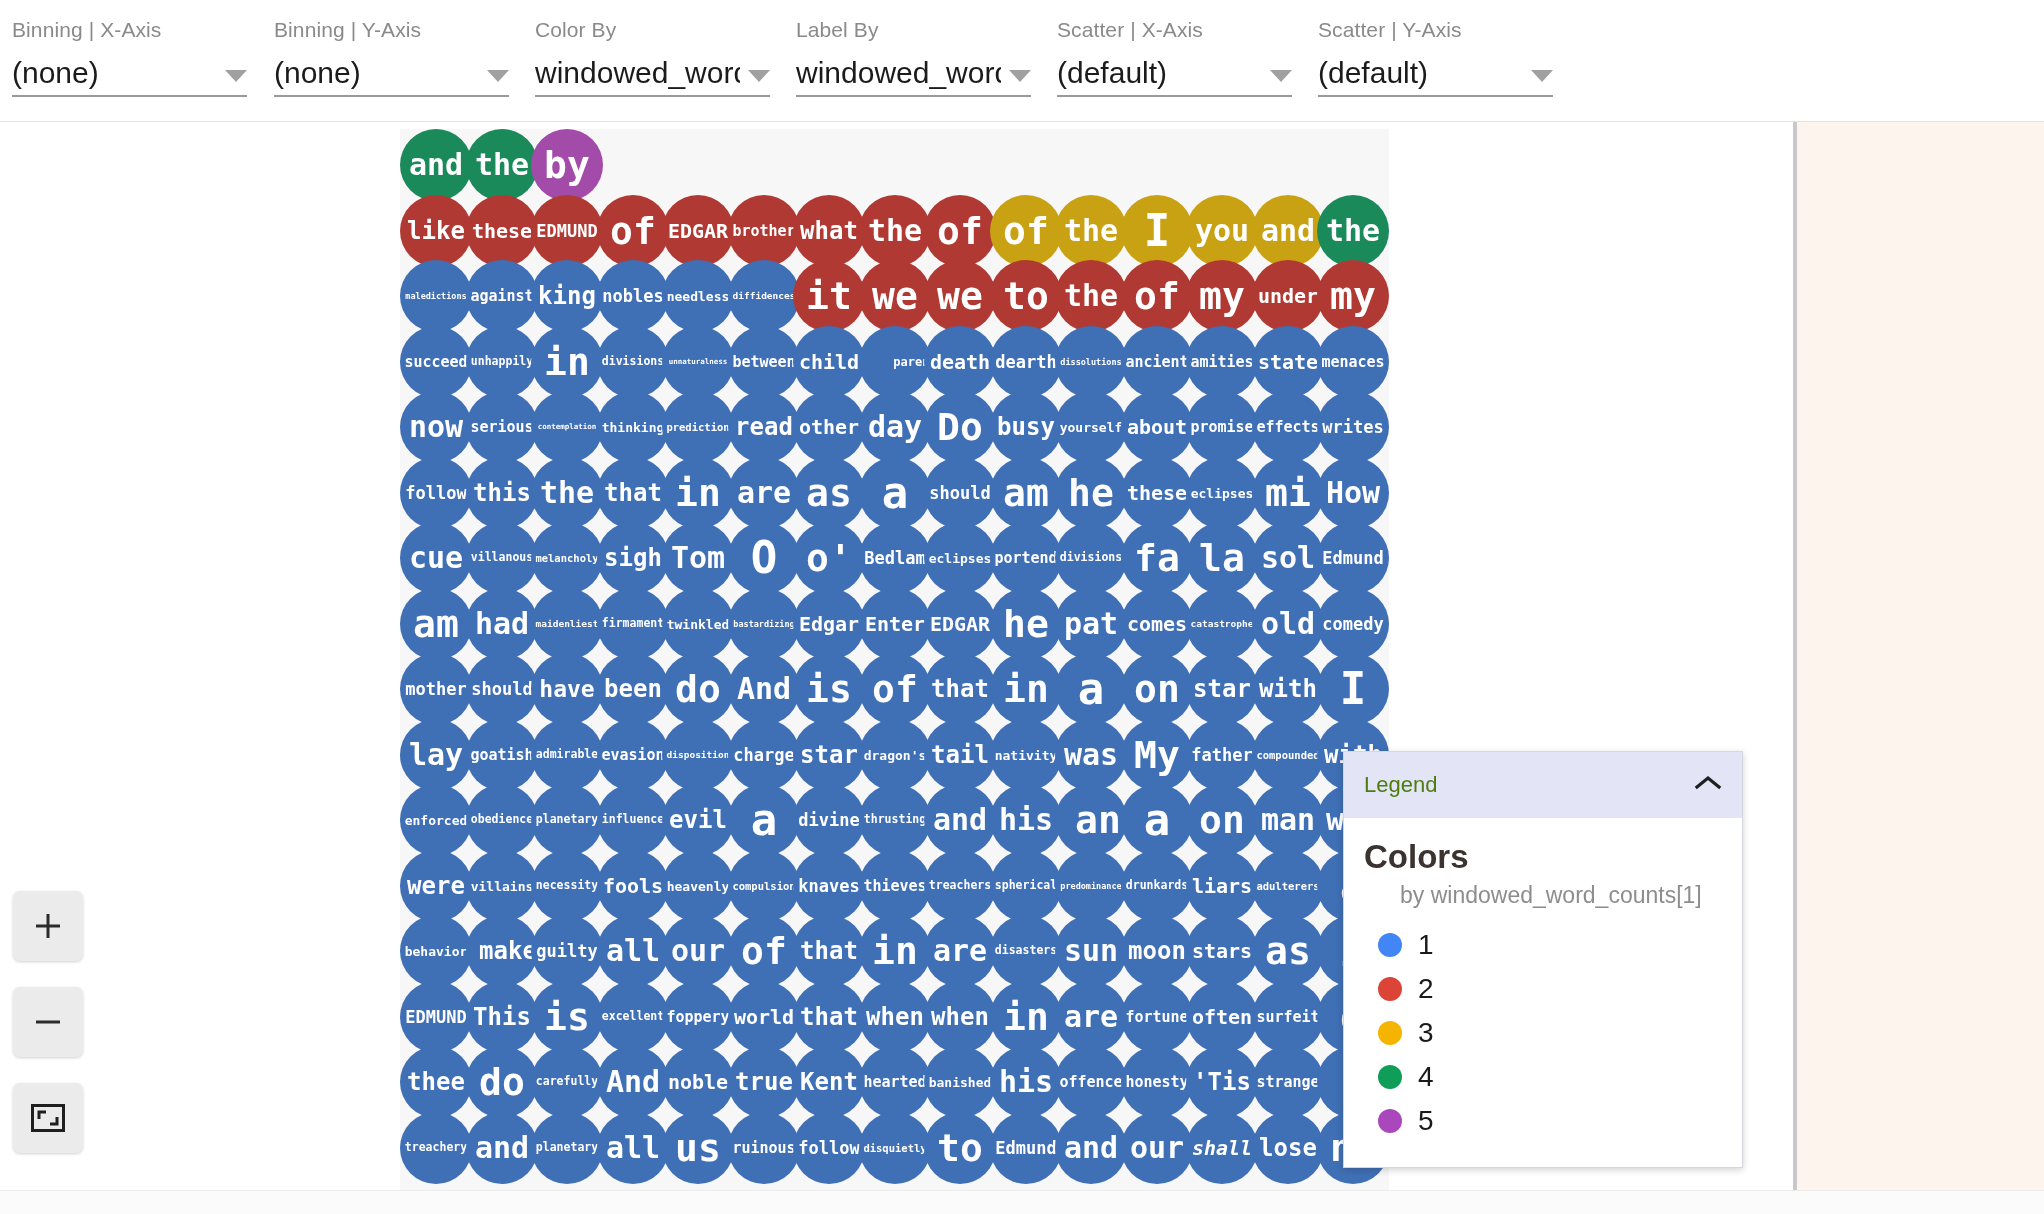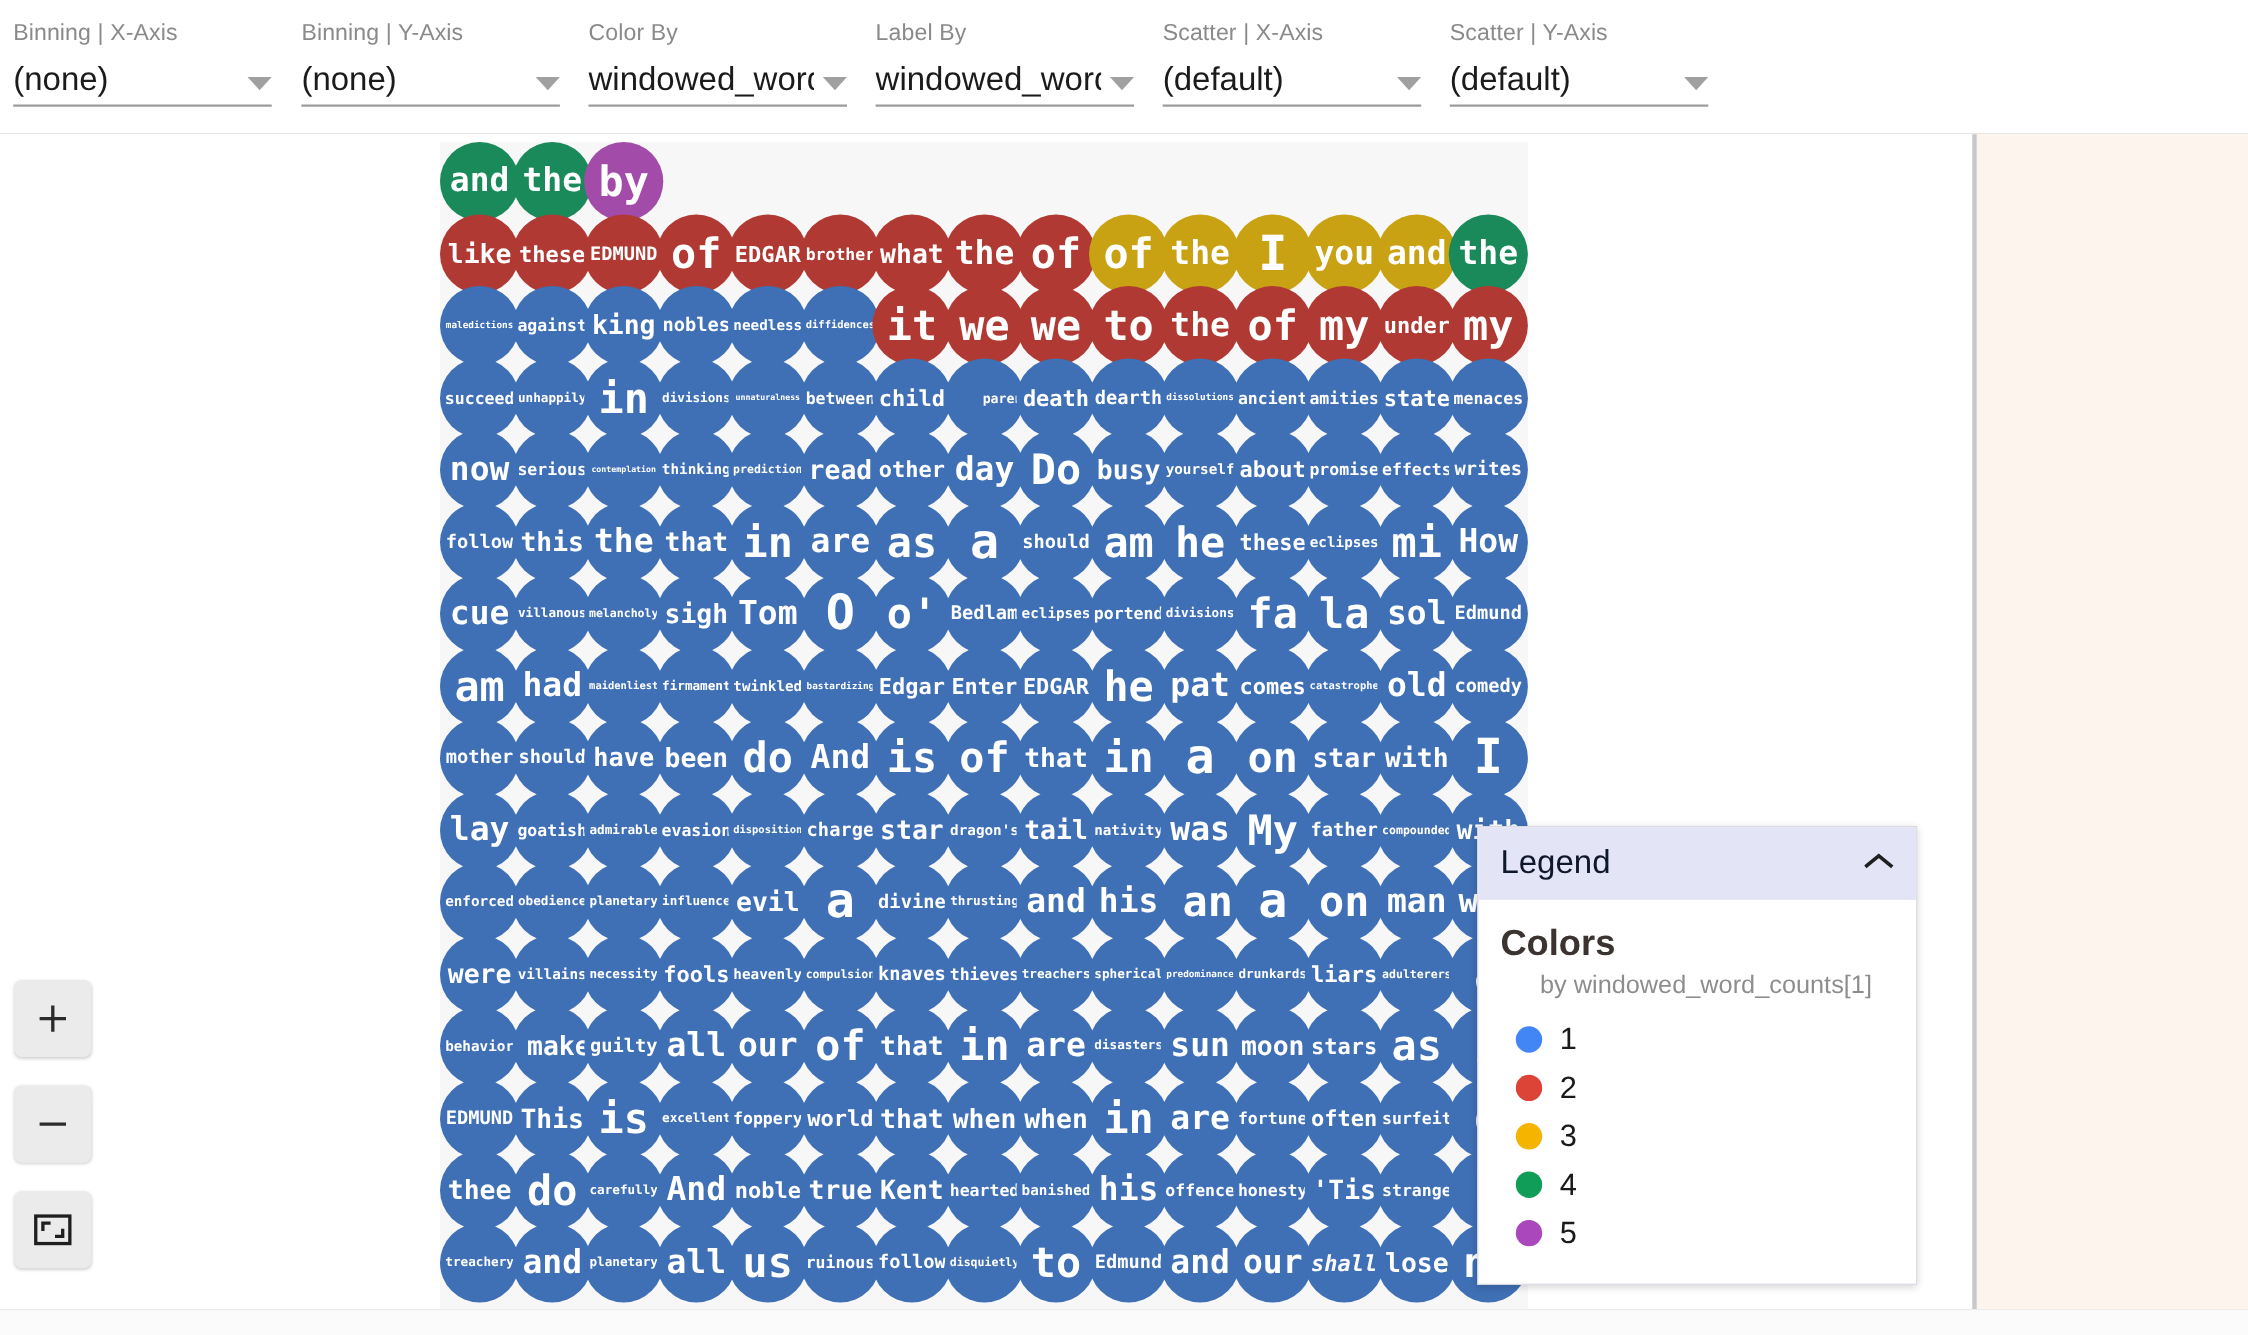--- a/index.html
+++ b/index.html
@@ -173,22 +173,22 @@
     background: #e3e4f6;
     display: flex;
     align-items: center;
     justify-content: space-between;
     padding: 0 20px 0 20px;
     box-sizing: border-box;
     cursor: pointer;
   }
 
   #legend-title {
-    font-size: 30px;
-    color: #0f172a;
+    font-size: 22px;
+    color: #4d7c0f;
   }
 
   #legend-body {
     padding: 20px 20px 24px 20px;
   }
 
   #legend-section-title {
     font-size: 33px;
     font-weight: bold;
     color: #3b3330;

